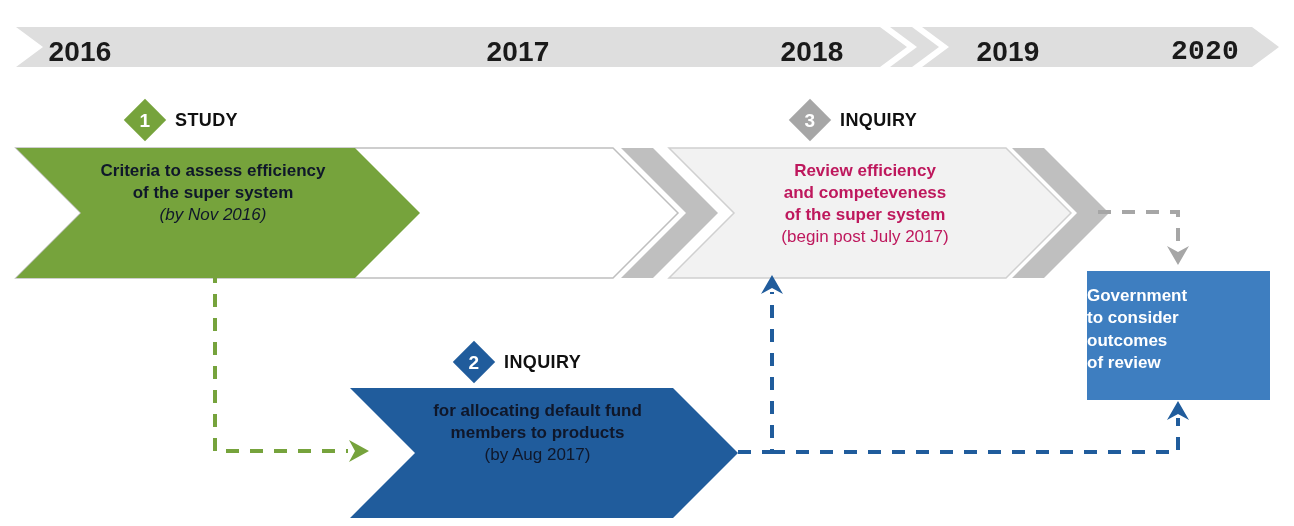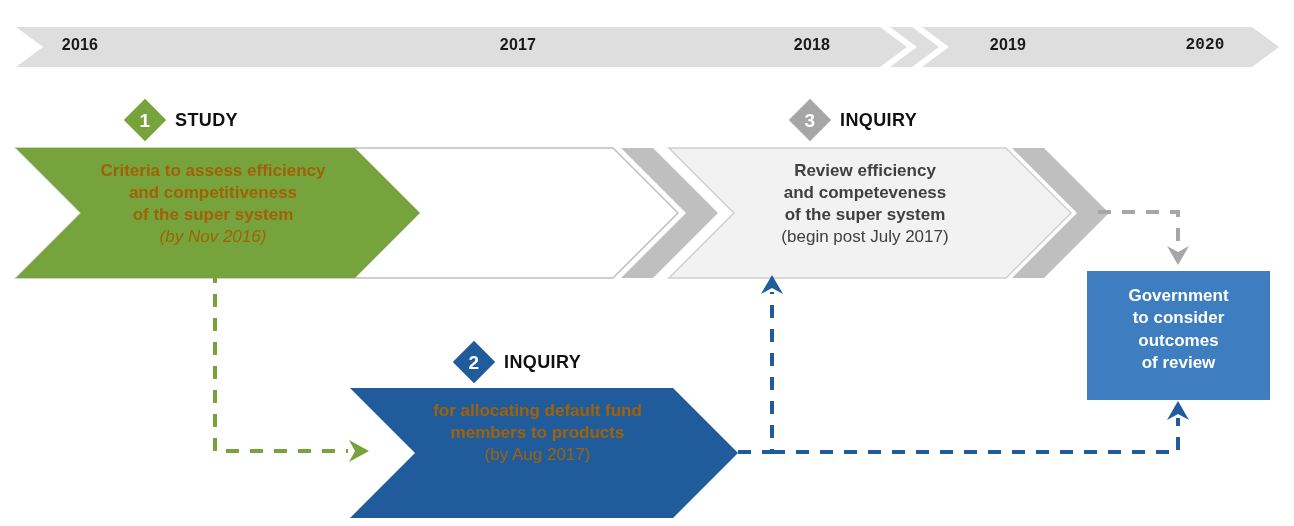--- a/index.html
+++ b/index.html
@@ -22,21 +22,21 @@
     position: absolute;
     left: 0;
     top: 0;
     width: 1294px;
     height: 526px;
   }
 
   
   .year-label {
     position: absolute;
-    font-size: 16px;
+    font-size: 28px;
     font-weight: bold;
     color: #1a1a1a;
     letter-spacing: 0.2px;
     white-space: nowrap;
     transform: translateX(-50%);
   }
 
   
   .badge-wrap {
     position: absolute;
@@ -84,27 +84,26 @@
     font-size: 17px;
     font-weight: bold;
   }
   .arrow-text .ln.sub {
     font-weight: normal;
   }
   .arrow-text .ln.sub-italic {
     font-weight: normal;
     font-style: italic;
   }
-  .txt-white .ln { color: #a16207; }
-  .txt-dark  .ln { color: #404040; }
+  .txt-white .ln { color: #0f172a; }
+  .txt-dark  .ln { color: #be185d; }
 
   
   .box-text {
     position: absolute;
-    text-align: center;
     line-height: 1.32;
     white-space: nowrap;
   }
   .box-text .ln {
     display: block;
     font-size: 17px;
     font-weight: bold;
     color: #ffffff;
   }
 </style>
@@ -182,21 +181,20 @@
 
   <div class="badge-wrap" style="left:459px; top:347px;">
     <div class="badge-diamond badge-blue">
       <span class="badge-num">2</span>
     </div>
     <span class="badge-text">INQUIRY</span>
   </div>
 
   <div class="arrow-text txt-white" style="left:78px; top:160px; width:270px;">
     <span class="ln">Criteria to assess efficiency</span>
-    <span class="ln">and competitiveness</span>
     <span class="ln">of the super system</span>
     <span class="ln sub-italic">(by Nov 2016)</span>
   </div>
 
   <div class="arrow-text txt-dark" style="left:740px; top:160px; width:250px;">
     <span class="ln">Review efficiency</span>
     <span class="ln">and competeveness</span>
     <span class="ln">of the super system</span>
     <span class="ln sub">(begin post July 2017)</span>
   </div>

